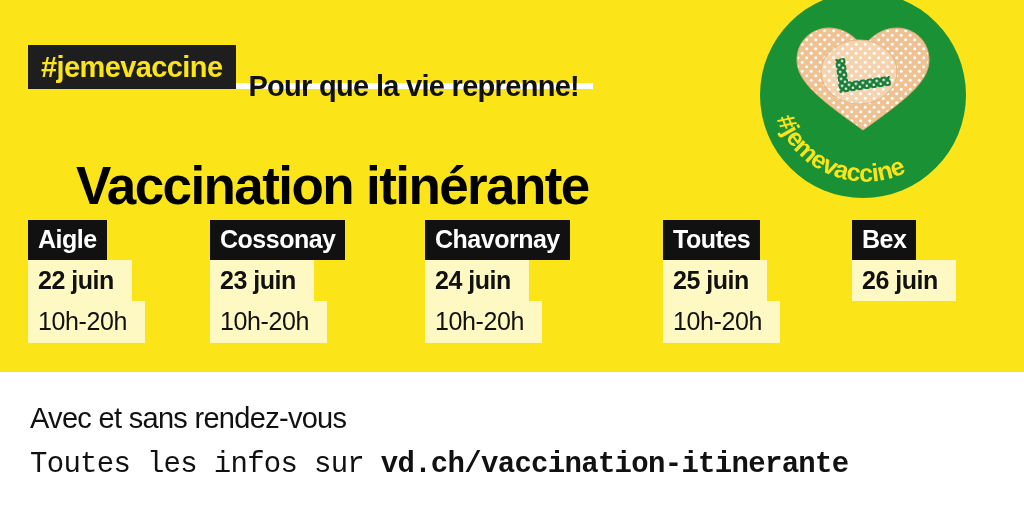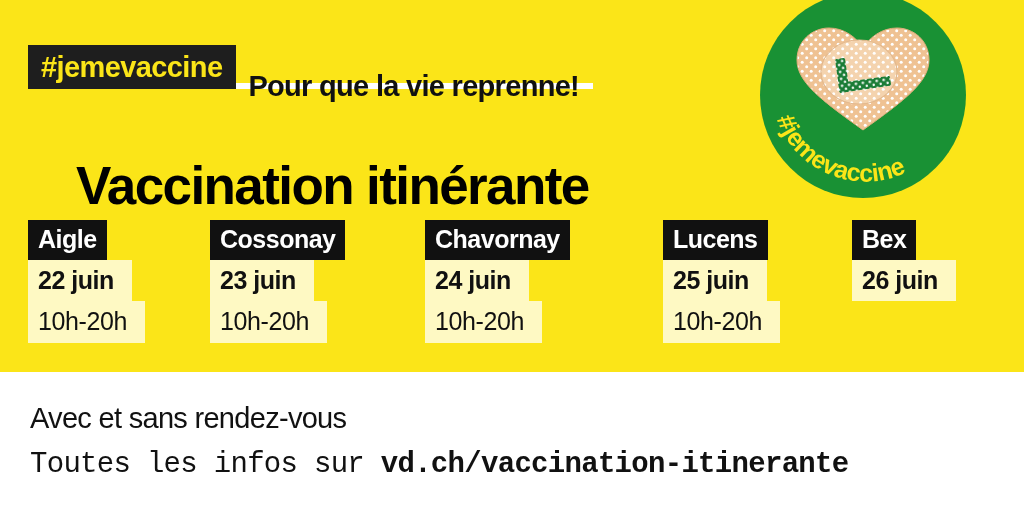--- a/index.html
+++ b/index.html
@@ -244,21 +244,21 @@
       <div class="row-hours"><span class="city-hours-box">10h-20h</span></div>
     </div>
 
     <div class="city-card" style="left:425px;">
       <div class="row-name"><span class="city-name-box">Chavornay</span></div>
       <div class="row-date"><span class="city-date-box">24 juin</span></div>
       <div class="row-hours"><span class="city-hours-box">10h-20h</span></div>
     </div>
 
     <div class="city-card" style="left:663px;">
-      <div class="row-name"><span class="city-name-box">Lucens</span></div>
+      <div class="row-name"><span class="city-name-box">Toutes</span></div>
       <div class="row-date"><span class="city-date-box">25 juin</span></div>
       <div class="row-hours"><span class="city-hours-box">10h-20h</span></div>
     </div>
 
     <div class="city-card" style="left:852px;">
       <div class="row-name"><span class="city-name-box">Bex</span></div>
       <div class="row-date"><span class="city-date-box">26 juin</span></div>
     </div>
 
   </div>

